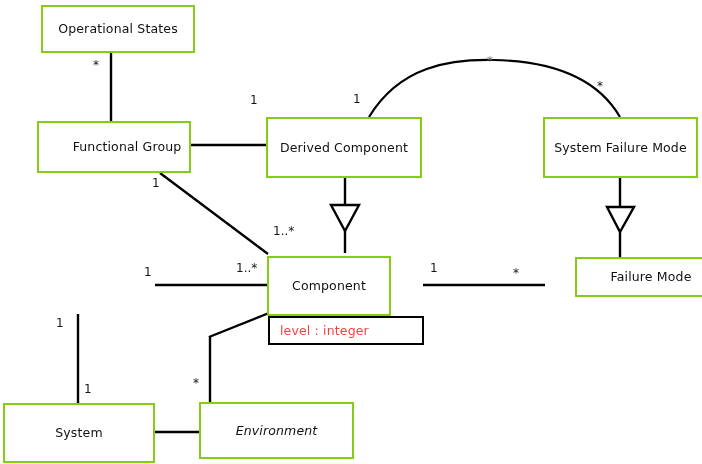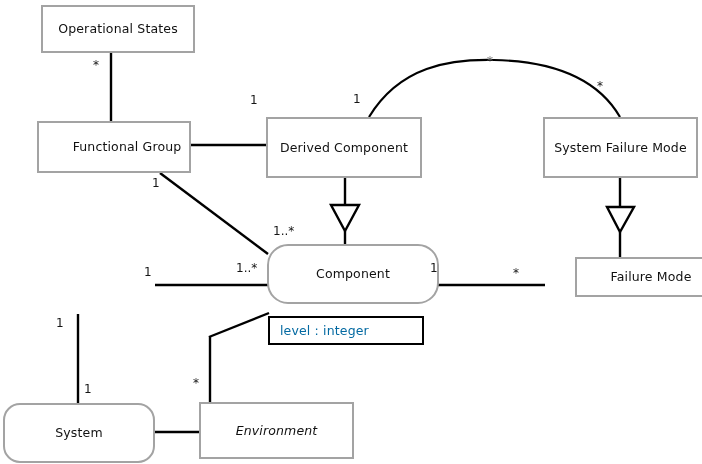--- a/index.html
+++ b/index.html
@@ -22,21 +22,21 @@
     position: absolute;
     left: 0;
     top: 0;
     width: 702px;
     height: 464px;
   }
   .uml-class {
     position: absolute;
     box-sizing: border-box;
     background: #ffffff;
-    border: 2px solid #a3a3a3;
+    border: 2px solid #84cc16;
     z-index: 3;
   }
   .uml-class .class-name {
     display: flex;
     align-items: center;
     justify-content: center;
     width: 100%;
     height: 100%;
     font-family: "DejaVu Sans", sans-serif;
     font-size: 12.5px;
@@ -51,21 +51,21 @@
     box-sizing: border-box;
     background: #ffffff;
     border: 2px solid #000000;
     z-index: 4;
     display: flex;
     align-items: center;
   }
   .uml-compartment .attr-text {
     font-family: "DejaVu Sans", sans-serif;
     font-size: 12.5px;
-    color: #0369a1;
+    color: #ef4444;
     padding-left: 10px;
     letter-spacing: 0.15px;
     user-select: none;
     text-align: center;
   }
   .mult-label {
     position: absolute;
     font-family: "DejaVu Sans", sans-serif;
     font-size: 12px;
     color: #151515;
@@ -122,33 +122,33 @@
 
   <div class="uml-class" style="left:266px; top:117px; width:156px; height:61px;">
     <div class="class-name">Derived Component</div>
   </div>
 
   <div class="uml-class" style="left:543px; top:117px; width:155px; height:61px;">
     <div class="class-name">System Failure Mode</div>
   </div>
 
 
-  <div class="uml-class" style="left:267px; top:244px; width:172px; height:60px;border-radius:21px;">
+  <div class="uml-class" style="left:267px; top:256px; width:124px; height:60px;">
     <div class="class-name">Component</div>
   </div>
 
   <div class="uml-compartment" style="left:268px; top:316px; width:156px; height:29px;">
     <span class="attr-text">level : integer</span>
   </div>
 
   <div class="uml-class" style="left:575px; top:257px; width:152px; height:40px;">
     <div class="class-name">Failure Mode</div>
   </div>
 
-  <div class="uml-class" style="left:3px; top:403px; width:152px; height:60px;border-radius:17px;">
+  <div class="uml-class" style="left:3px; top:403px; width:152px; height:60px;">
     <div class="class-name">System</div>
   </div>
 
   <div class="uml-class" style="left:199px; top:402px; width:155px; height:57px;font-style:italic;">
     <div class="class-name">Environment</div>
   </div>
 
   <span class="mult-label" style="left:93px; top:58px;">*</span>
 
   <span class="mult-label" style="left:250px; top:93px;">1</span>

